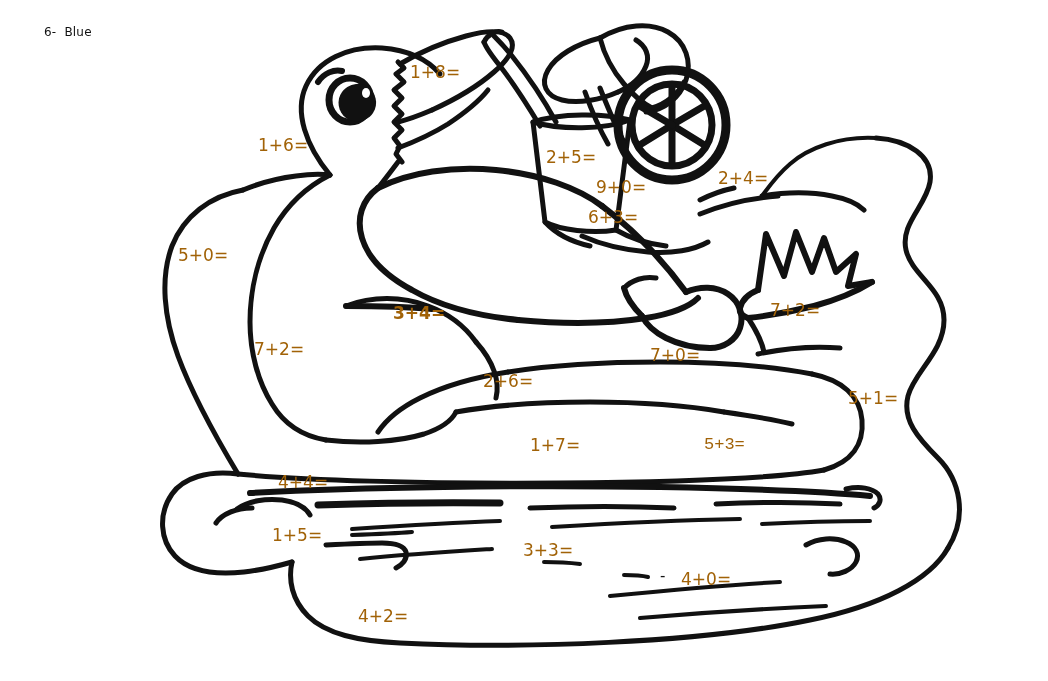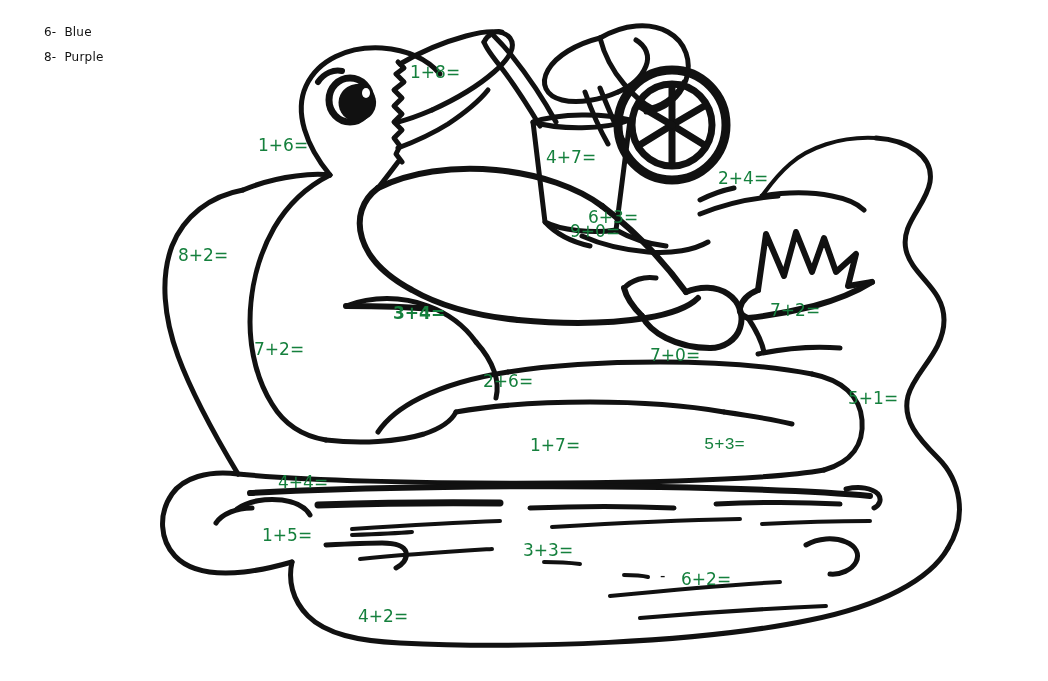--- a/index.html
+++ b/index.html
@@ -37,21 +37,21 @@
     font-size: 12px;
     color: #111111;
     line-height: 25px;
     white-space: pre;
     letter-spacing: 0.2px;
   }
   .eq {
     position: absolute;
     font-family: "DejaVu Sans", sans-serif;
     font-size: 17px;
-    color: #15803d;
+    color: #a16207;
     white-space: pre;
     letter-spacing: 0px;
   }
   .dash-mark {
     position: absolute;
     font-family: "DejaVu Sans", sans-serif;
     font-size: 15px;
     color: #141414;
   }
   .ink {
@@ -319,39 +319,38 @@
     <path class="ink" stroke-width="5" d="M582 236 C 600 244, 624 250, 648 252 C 672 254, 694 250, 708 242"></path>
 
     <path class="ink" stroke-width="5" d="M545 222 C 556 234, 572 242, 590 246"></path>
 
     <path class="ink" stroke-width="5" d="M616 230 C 630 238, 648 244, 666 246"></path>
 
   </svg>
 
   <div class="legend">
     <div class="legend-row">6-  Blue</div>
-    <div class="legend-row">8-  Purple</div>
   </div>
 
   <div class="eq" style="left:410px; top:62px;">1+8=</div>
   <div class="eq" style="left:258px; top:135px;">1+6=</div>
-  <div class="eq" style="left:546px; top:147px;">4+7=</div>
-  <div class="eq" style="left:570px; top:177px;margin-top:44px;">9+0=</div>
+  <div class="eq" style="left:546px; top:147px;">2+5=</div>
+  <div class="eq" style="left:596px; top:177px;">9+0=</div>
   <div class="eq" style="left:718px; top:168px;">2+4=</div>
   <div class="eq" style="left:588px; top:207px;">6+3=</div>
-  <div class="eq" style="left:178px; top:245px;">8+2=</div>
+  <div class="eq" style="left:178px; top:245px;">5+0=</div>
   <div class="eq" style="left:393px; top:303px;font-weight:bold;">3+4=</div>
   <div class="eq" style="left:770px; top:300px;">7+2=</div>
   <div class="eq" style="left:254px; top:339px;">7+2=</div>
   <div class="eq" style="left:650px; top:345px;">7+0=</div>
   <div class="eq" style="left:483px; top:371px;">2+6=</div>
   <div class="eq" style="left:848px; top:388px;">5+1=</div>
   <div class="eq" style="left:530px; top:435px;">1+7=</div>
   <div class="eq" style="left:704px; top:435px;font-family:Liberation Mono, monospace;">5+3=</div>
   <div class="eq" style="left:278px; top:472px;">4+4=</div>
-  <div class="eq" style="left:262px; top:525px;">1+5=</div>
+  <div class="eq" style="left:272px; top:525px;">1+5=</div>
   <div class="eq" style="left:523px; top:540px;">3+3=</div>
-  <div class="eq" style="left:681px; top:569px;">6+2=</div>
+  <div class="eq" style="left:681px; top:569px;">4+0=</div>
   <div class="eq" style="left:358px; top:606px;">4+2=</div>
 
   <div class="dash-mark" style="left:660px; top:567px;">-</div>
 
 </div>
 
 </body></html>

